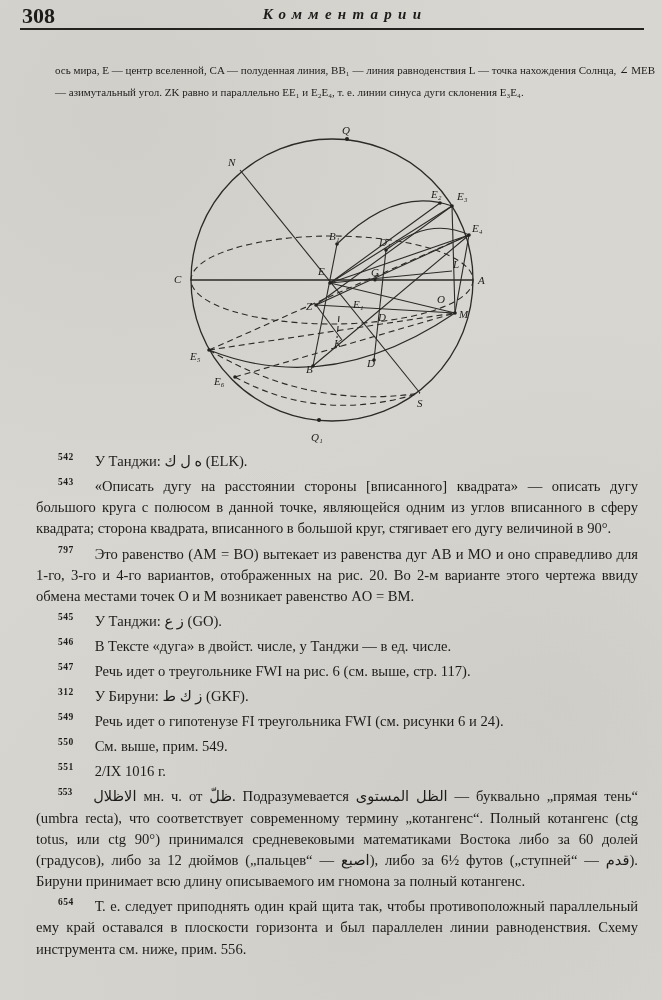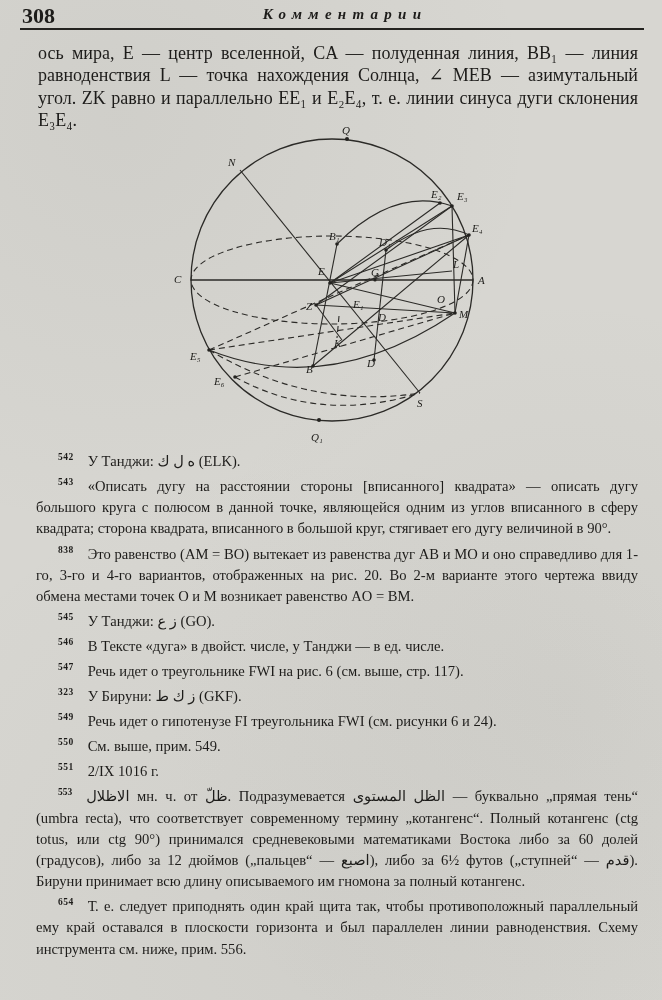--- a/index.html
+++ b/index.html
@@ -15,34 +15,34 @@
       radial-gradient(circle at 85% 70%, rgba(120,120,115,.07), transparent 45%),
       radial-gradient(circle at 50% 95%, rgba(100,100,95,.06), transparent 50%);
   }
   
   .page-num{position:absolute;left:22px;top:3px;font-size:22px;font-weight:700;}
   .header-title{position:absolute;left:0;right:0;top:6px;text-align:center;
     font-style:italic;font-weight:700;font-size:15px;letter-spacing:.42em;padding-left:28px;}
   .header-rule{position:absolute;left:20px;top:28px;width:624px;height:2px;background:#23221f;}
   
   .intro{position:absolute;left:38px;top:42px;width:600px;
-    font-size:18px;line-height:22.4px;text-align:justify;margin:0;}
+    font-size:11px;line-height:22.4px;text-align:justify;margin:17px;}
   
   .figure-wrap{position:absolute;left:150px;top:118px;width:362px;height:342px;}
   svg{display:block;}
   svg text{font-family:"Liberation Serif","DejaVu Serif",serif;font-style:italic;
     font-size:11px;fill:#23221f;}
   .stroke{stroke:#2b2a27;fill:none;stroke-width:1.3;}
   .thin{stroke:#2b2a27;fill:none;stroke-width:1.1;}
   .dash{stroke:#2b2a27;fill:none;stroke-width:1.1;stroke-dasharray:6 4;}
   .dot{fill:#23221f;}
   
   .footnotes{position:absolute;left:36px;top:447px;width:602px;}
   .fn{margin:0;font-size:14.6px;line-height:21.2px;text-align:justify;text-indent:1.5em;}
-  .fn sup{font-size:9.5px;font-weight:700;letter-spacing:.5px;margin-right:14px;}
+  .fn sup{font-size:9.5px;font-weight:700;letter-spacing:.5px;margin-right:21px;}
 </style>
 </head>
 <body>
 
 <div class="page-noise"></div>
 
 <div class="page-num">308</div>
 <div class="header-title">Комментарии</div>
 <div class="header-rule"></div>
 
@@ -131,23 +131,23 @@
         <text x="64" y="267">E₆</text>
         <text x="267" y="289">S</text>
         <text x="161" y="323">Q₁</text>
       </g>
   </svg>
 </div>
 
 <section class="footnotes" id="footnotes">
     <p class="fn"><sup>542</sup><span>У Танджи: ه ل ك (ELK).</span></p>
     <p class="fn"><sup>543</sup><span>«Описать дугу на расстоянии стороны [вписанного] квадрата» — описать дугу большого круга с полюсом в данной точке, являющейся одним из углов вписанного в сферу квадрата; сторона квадрата, вписанного в большой круг, стягивает его дугу величиной в 90°.</span></p>
-    <p class="fn"><sup>838</sup><span>Это равенство (AM = BO) вытекает из равенства дуг AB и MO и оно справедливо для 1-го, 3-го и 4-го вариантов, отображенных на рис. 20. Во 2-м варианте этого чертежа ввиду обмена местами точек O и M возникает равенство AO = BM.</span></p>
+    <p class="fn"><sup>797</sup><span>Это равенство (AM = BO) вытекает из равенства дуг AB и MO и оно справедливо для 1-го, 3-го и 4-го вариантов, отображенных на рис. 20. Во 2-м варианте этого чертежа ввиду обмена местами точек O и M возникает равенство AO = BM.</span></p>
     <p class="fn"><sup>545</sup><span>У Танджи: ز ع (GO).</span></p>
     <p class="fn"><sup>546</sup><span>В Тексте «дуга» в двойст. числе, у Танджи — в ед. числе.</span></p>
     <p class="fn"><sup>547</sup><span>Речь идет о треугольнике FWI на рис. 6 (см. выше, стр. 117).</span></p>
-    <p class="fn"><sup>323</sup><span>У Бируни: ز ك ط (GKF).</span></p>
+    <p class="fn"><sup>312</sup><span>У Бируни: ز ك ط (GKF).</span></p>
     <p class="fn"><sup>549</sup><span>Речь идет о гипотенузе FI треугольника FWI (см. рисунки 6 и 24).</span></p>
     <p class="fn"><sup>550</sup><span>См. выше, прим. 549.</span></p>
     <p class="fn"><sup>551</sup><span>2/IX 1016 г.</span></p>
     <p class="fn"><sup>553</sup><span>الاظلال мн. ч. от ظلّ. Подразумевается الظل المستوى — буквально „прямая тень“ (umbra recta), что соответствует современному термину „котангенс“. Полный котангенс (ctg totus, или ctg 90°) принимался средневековыми математиками Востока либо за 60 долей (градусов), либо за 12 дюймов („пальцев“ — اصبع), либо за 6½ футов („ступней“ — قدم). Бируни принимает всю длину описываемого им гномона за полный котангенс.</span></p>
     <p class="fn"><sup>654</sup><span>Т. е. следует приподнять один край щита так, чтобы противоположный параллельный ему край оставался в плоскости горизонта и был параллелен линии равноденствия. Схему инструмента см. ниже, прим. 556.</span></p>
   </section>
 
 </body></html>

